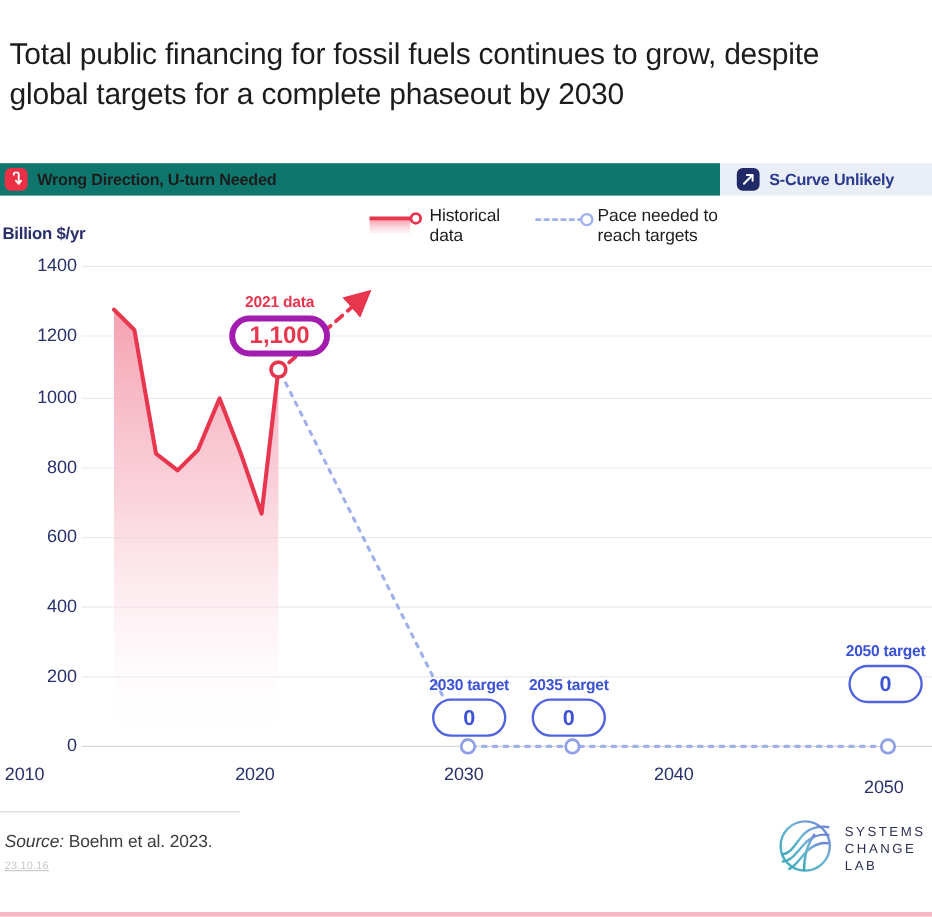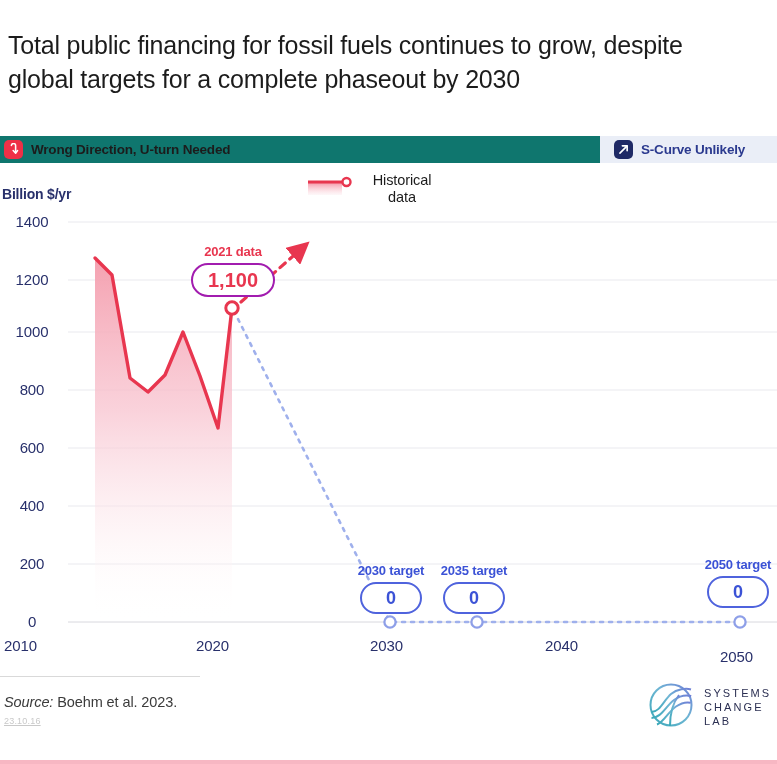--- a/index.html
+++ b/index.html
@@ -34,57 +34,57 @@
   .badge-icon.navy { background: #1f2a66; }
   .banner-label {
     font-size: 13.5px; font-weight: bold; letter-spacing: -0.2px; margin-left: 8px;
   }
   .banner-label.dark { color: #1c1c1c; }
   .banner-label.navy { color: #2b3a8f; }
 
   
   .legend { position: absolute; left: 306px; top: 172px; width: 470px; display: flex; gap: 0px; }
   .legend-item { display: flex; align-items: flex-start; }
-  .legend-item.hist { width: 140px; text-align: center; }
+  .legend-item.hist { width: 140px; }
   .legend-item.trend { width: 140px; }
   .legend-item.pace { width: 190px; }
   .legend-mark { position: relative; width: 52px; height: 22px; flex: 0 0 auto; margin-top: 1px; }
   .legend-text {
     font-size: 14.5px; line-height: 17px; font-weight: 400; letter-spacing: -0.1px;
     color: #1c1c1c;
   }
   .legend-text.blue { color: #1c1c1c; }
 
   
   .plot { position: absolute; left: 0; top: 180px; width: 777px; height: 470px; }
   svg.chart { display: block; }
 
   .axis-title {
     position: absolute; left: 2px; top: 186px;
     font-size: 14px; font-weight: bold; color: #28306b; letter-spacing: -0.2px;
   }
   .ytick {
-    position: absolute; font-size: 15px; color: #28306b; text-align: center;
+    position: absolute; font-size: 15px; color: #28306b; text-align: right;
     width: 64px; letter-spacing: -0.1px;
   }
   .xtick {
     position: absolute; font-size: 15px; color: #28306b; letter-spacing: -0.1px;
   }
 
   
   .callout { position: absolute; text-align: center; }
   .callout-label { font-size: 13px; font-weight: bold; letter-spacing: -0.2px; white-space: nowrap; }
   .callout-pill {
     margin: 4px auto 0; border-radius: 999px; background: #fff;
     display: flex; align-items: center; justify-content: center;
     font-weight: bold;
   }
   .callout.red .callout-label { color: #e8364f; }
   .callout.red .callout-pill {
-    border: 2px solid #a21caf; color: #e8364f; width: 84px; height: 34px; font-size: 20px;
+    border: 5px solid #a21caf; color: #e8364f; width: 84px; height: 34px; font-size: 20px;
   }
   .callout.blue .callout-label { color: #3b52d6; }
   .callout.blue .callout-pill {
     border: 2px solid #4f63dd; color: #3b52d6; width: 62px; height: 32px; font-size: 18px;
   }
 
   
   .footer-rule {
     position: absolute; left: 0; top: 676px; width: 200px; height: 1px; background: #d9d9d9;
   }
@@ -141,20 +141,29 @@
               <stop offset="100%" stop-color="#fbdfe5" stop-opacity="0.25"></stop>
             </linearGradient>
           </defs>
           <rect x="2" y="9" width="34" height="13" fill="url(#legGrad)"></rect>
           <line x1="2" y1="9" x2="38" y2="9" stroke="#e8364f" stroke-width="3"></line>
           <circle cx="40.5" cy="9" r="4" fill="#fff" stroke="#e8364f" stroke-width="2.4"></circle>
         </svg>
       </span>
       <span class="legend-text">Historical data</span>
     </div>
+    <div class="legend-item pace">
+      <span class="legend-mark">
+        <svg width="52" height="22" viewBox="0 0 52 22">
+          <line x1="1" y1="10" x2="38" y2="10" stroke="#9fb0ec" stroke-width="2.4" stroke-dasharray="3 4" stroke-linecap="round"></line>
+          <circle cx="43" cy="10" r="4.6" fill="#fff" stroke="#9fb0ec" stroke-width="2"></circle>
+        </svg>
+      </span>
+      <span class="legend-text blue">Pace needed to reach targets</span>
+    </div>
   </div>
 
   <div class="axis-title">Billion $/yr</div>
 
   <div class="plot">
     <svg class="chart" width="777" height="470" viewBox="0 0 777 470">
       <defs>
         <linearGradient id="areaGrad" x1="0" y1="0" x2="0" y2="1">
           <stop offset="0%" stop-color="#f49cac" stop-opacity="0.95"></stop>
           <stop offset="42%" stop-color="#f8c3cf" stop-opacity="0.75"></stop>
@@ -215,21 +224,21 @@
   <div class="callout blue" style="left:353px; top:563px; width:76px;">
     <div class="callout-label">2030 target</div>
     <div class="callout-pill">0</div>
   </div>
 
   <div class="callout blue" style="left:436px; top:563px; width:76px;">
     <div class="callout-label">2035 target</div>
     <div class="callout-pill">0</div>
   </div>
 
-  <div class="callout blue" style="left:700px; top:557px; width:76px;text-align:center;">
+  <div class="callout blue" style="left:700px; top:535px; width:76px;text-align:center;">
     <div class="callout-label">2050 target</div>
     <div class="callout-pill">0</div>
   </div>
 
   <div class="footer-rule"></div>
   <div class="source">
     <em>Source:</em>
     <span>Boehm et al. 2023.</span>
   </div>
   <div class="datestamp">23.10.16</div>

